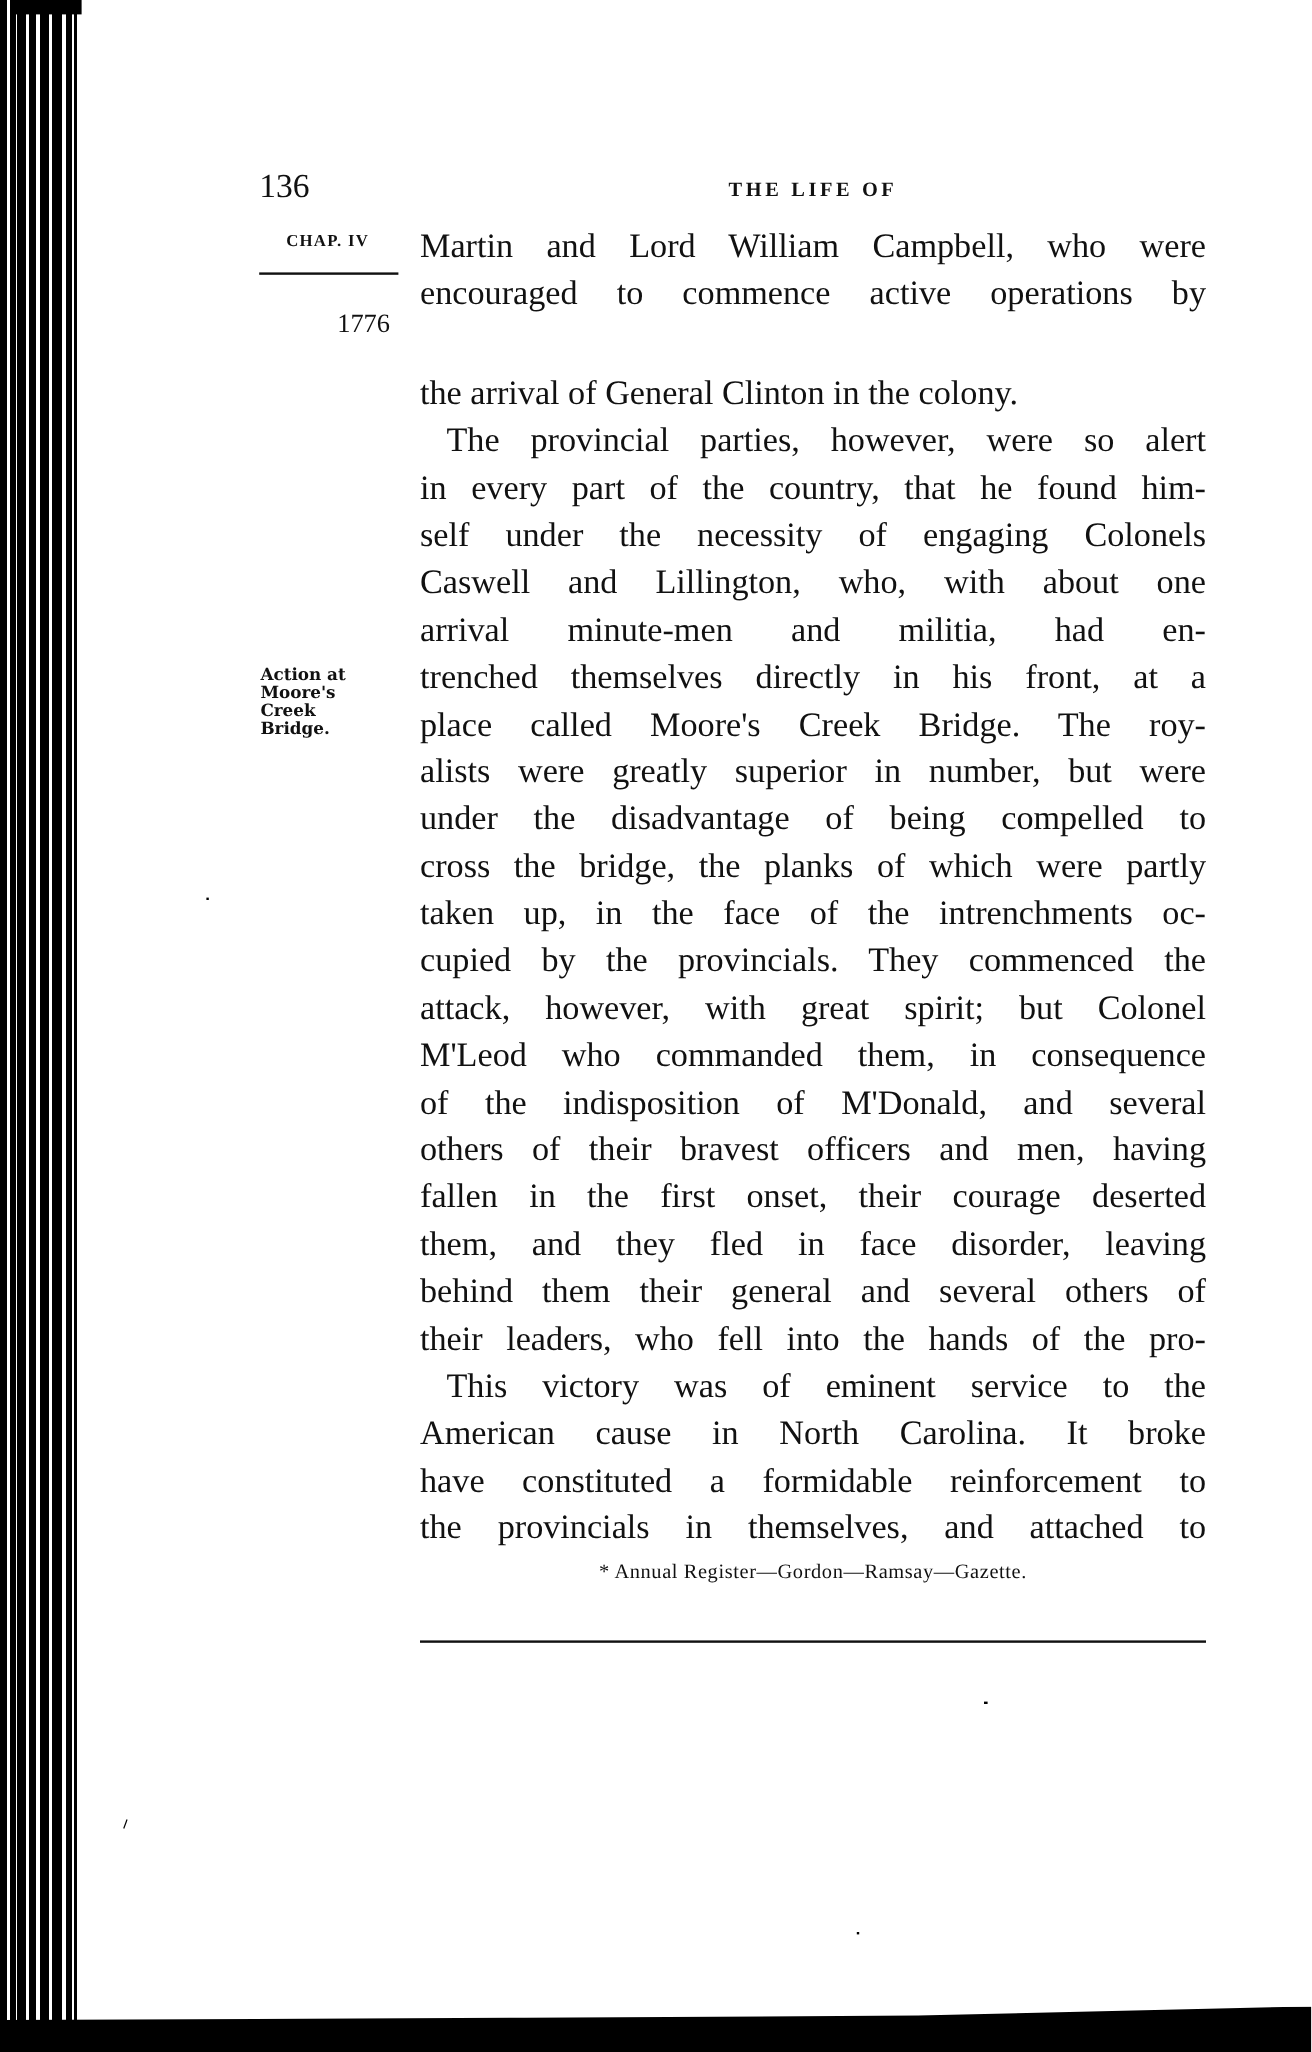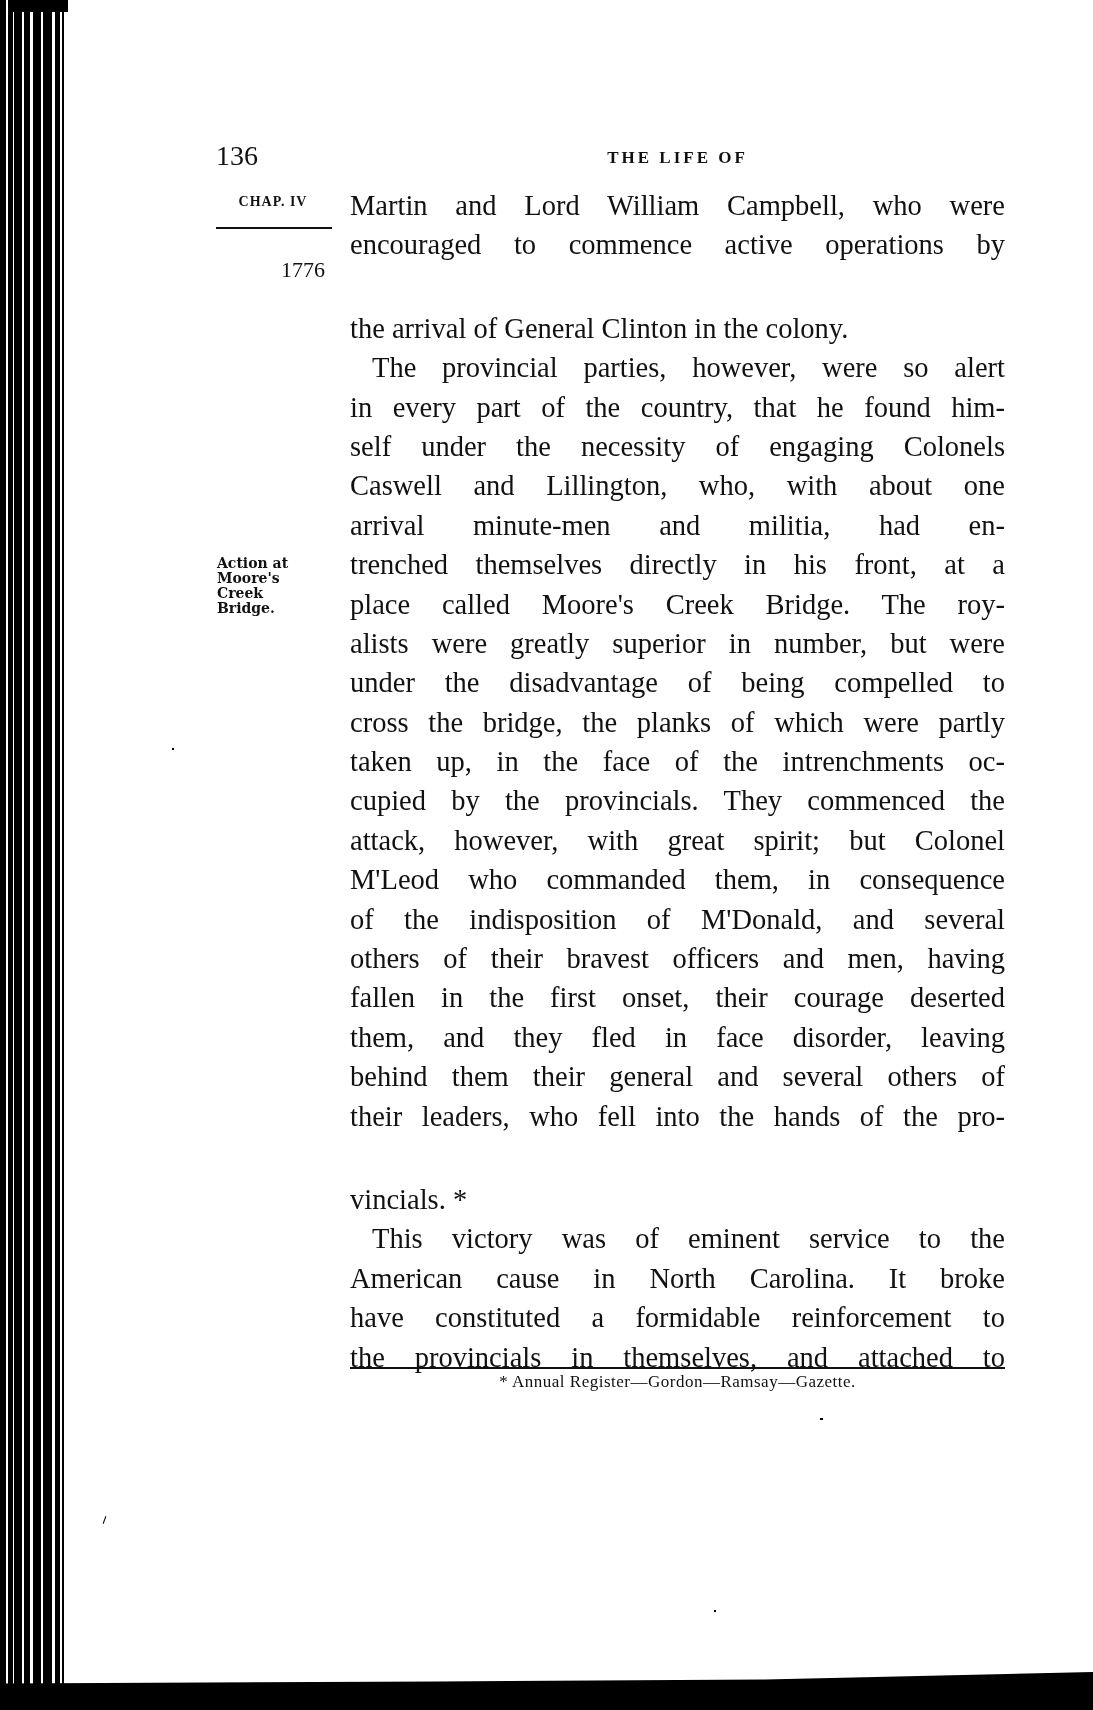--- a/index.html
+++ b/index.html
@@ -54,21 +54,21 @@
     .line {
       display: block; height: 39.4px; line-height: 39.4px; font-size: 28.5px;
       text-align: justify; text-align-last: justify; white-space: nowrap;
     }
     .line.last { text-align-last: left; margin-top: 44px; }
     .line.indent { padding-left: 22px; }
     .foot-rule {
       position: absolute; left: 350px; top: 1367px; width: 655px; height: 2px; background: #111;
     }
     .footnote {
-      position: absolute; left: 350px; top: 1372px; width: 655px; text-align: center;
+      position: absolute; left: 350px; top: 1300px; width: 655px; text-align: center;
       font-size: 17px; letter-spacing: 0.5px;
     }
     .speck { position: absolute; background: #000; }
   </style>
 </head>
 <body>
 
 <div class="binding"></div>
 <div class="binding-top"></div>
 <div class="bottom-band"></div>
@@ -103,21 +103,20 @@
     <span class="line">taken up, in the face of the intrenchments oc-</span>
     <span class="line">cupied by the provincials. They commenced the</span>
     <span class="line">attack, however, with great spirit; but Colonel</span>
     <span class="line">M'Leod who commanded them, in consequence</span>
     <span class="line">of the indisposition of M'Donald, and several</span>
     <span class="line">others of their bravest officers and men, having</span>
     <span class="line">fallen in the first onset, their courage deserted</span>
     <span class="line">them, and they fled in face disorder, leaving</span>
     <span class="line">behind them their general and several others of</span>
     <span class="line">their leaders, who fell into the hands of the pro-</span>
-    <span class="line last">vincials. *</span>
     <span class="line indent">This victory was of eminent service to the</span>
     <span class="line">American cause in North Carolina. It broke</span>
     <span class="line">have constituted a formidable reinforcement to</span>
     <span class="line">the provincials in themselves, and attached to</span>
   </div>
 
 <div class="foot-rule"></div>
 <div class="footnote">* Annual Register—Gordon—Ramsay—Gazette.</div>
 
 <div class="speck" style="left:172px;top:748px;width:2px;height:2px;"></div>

